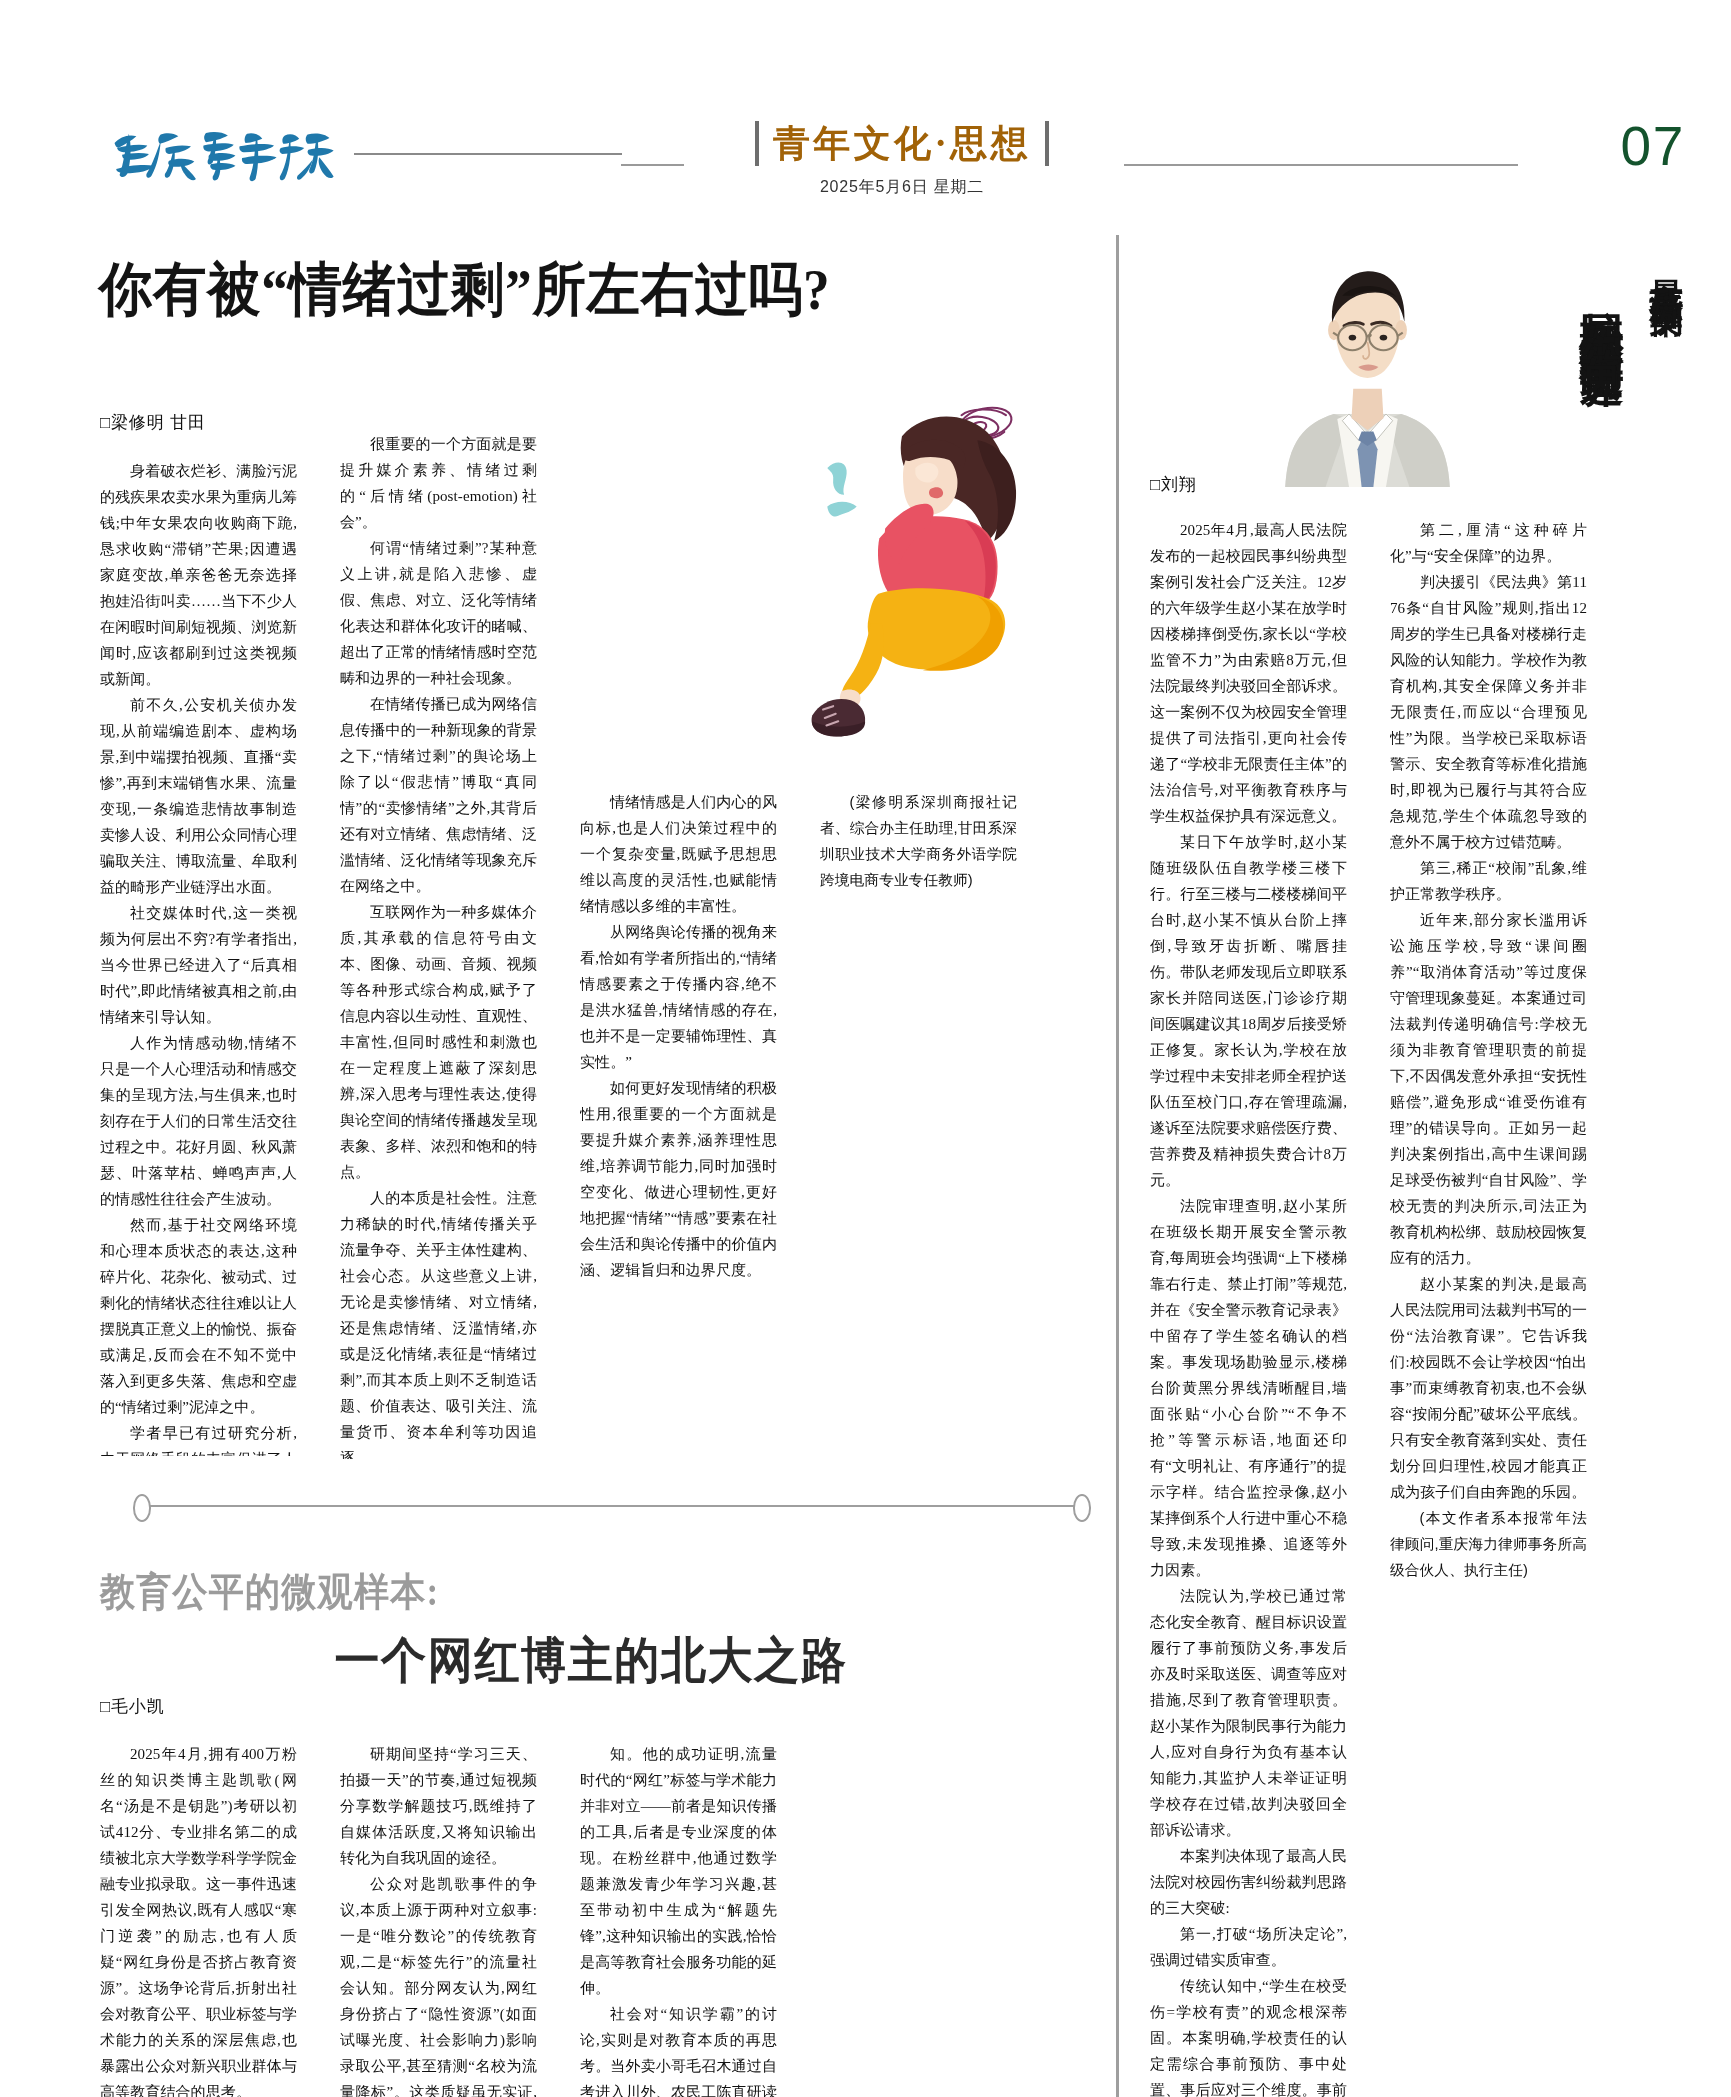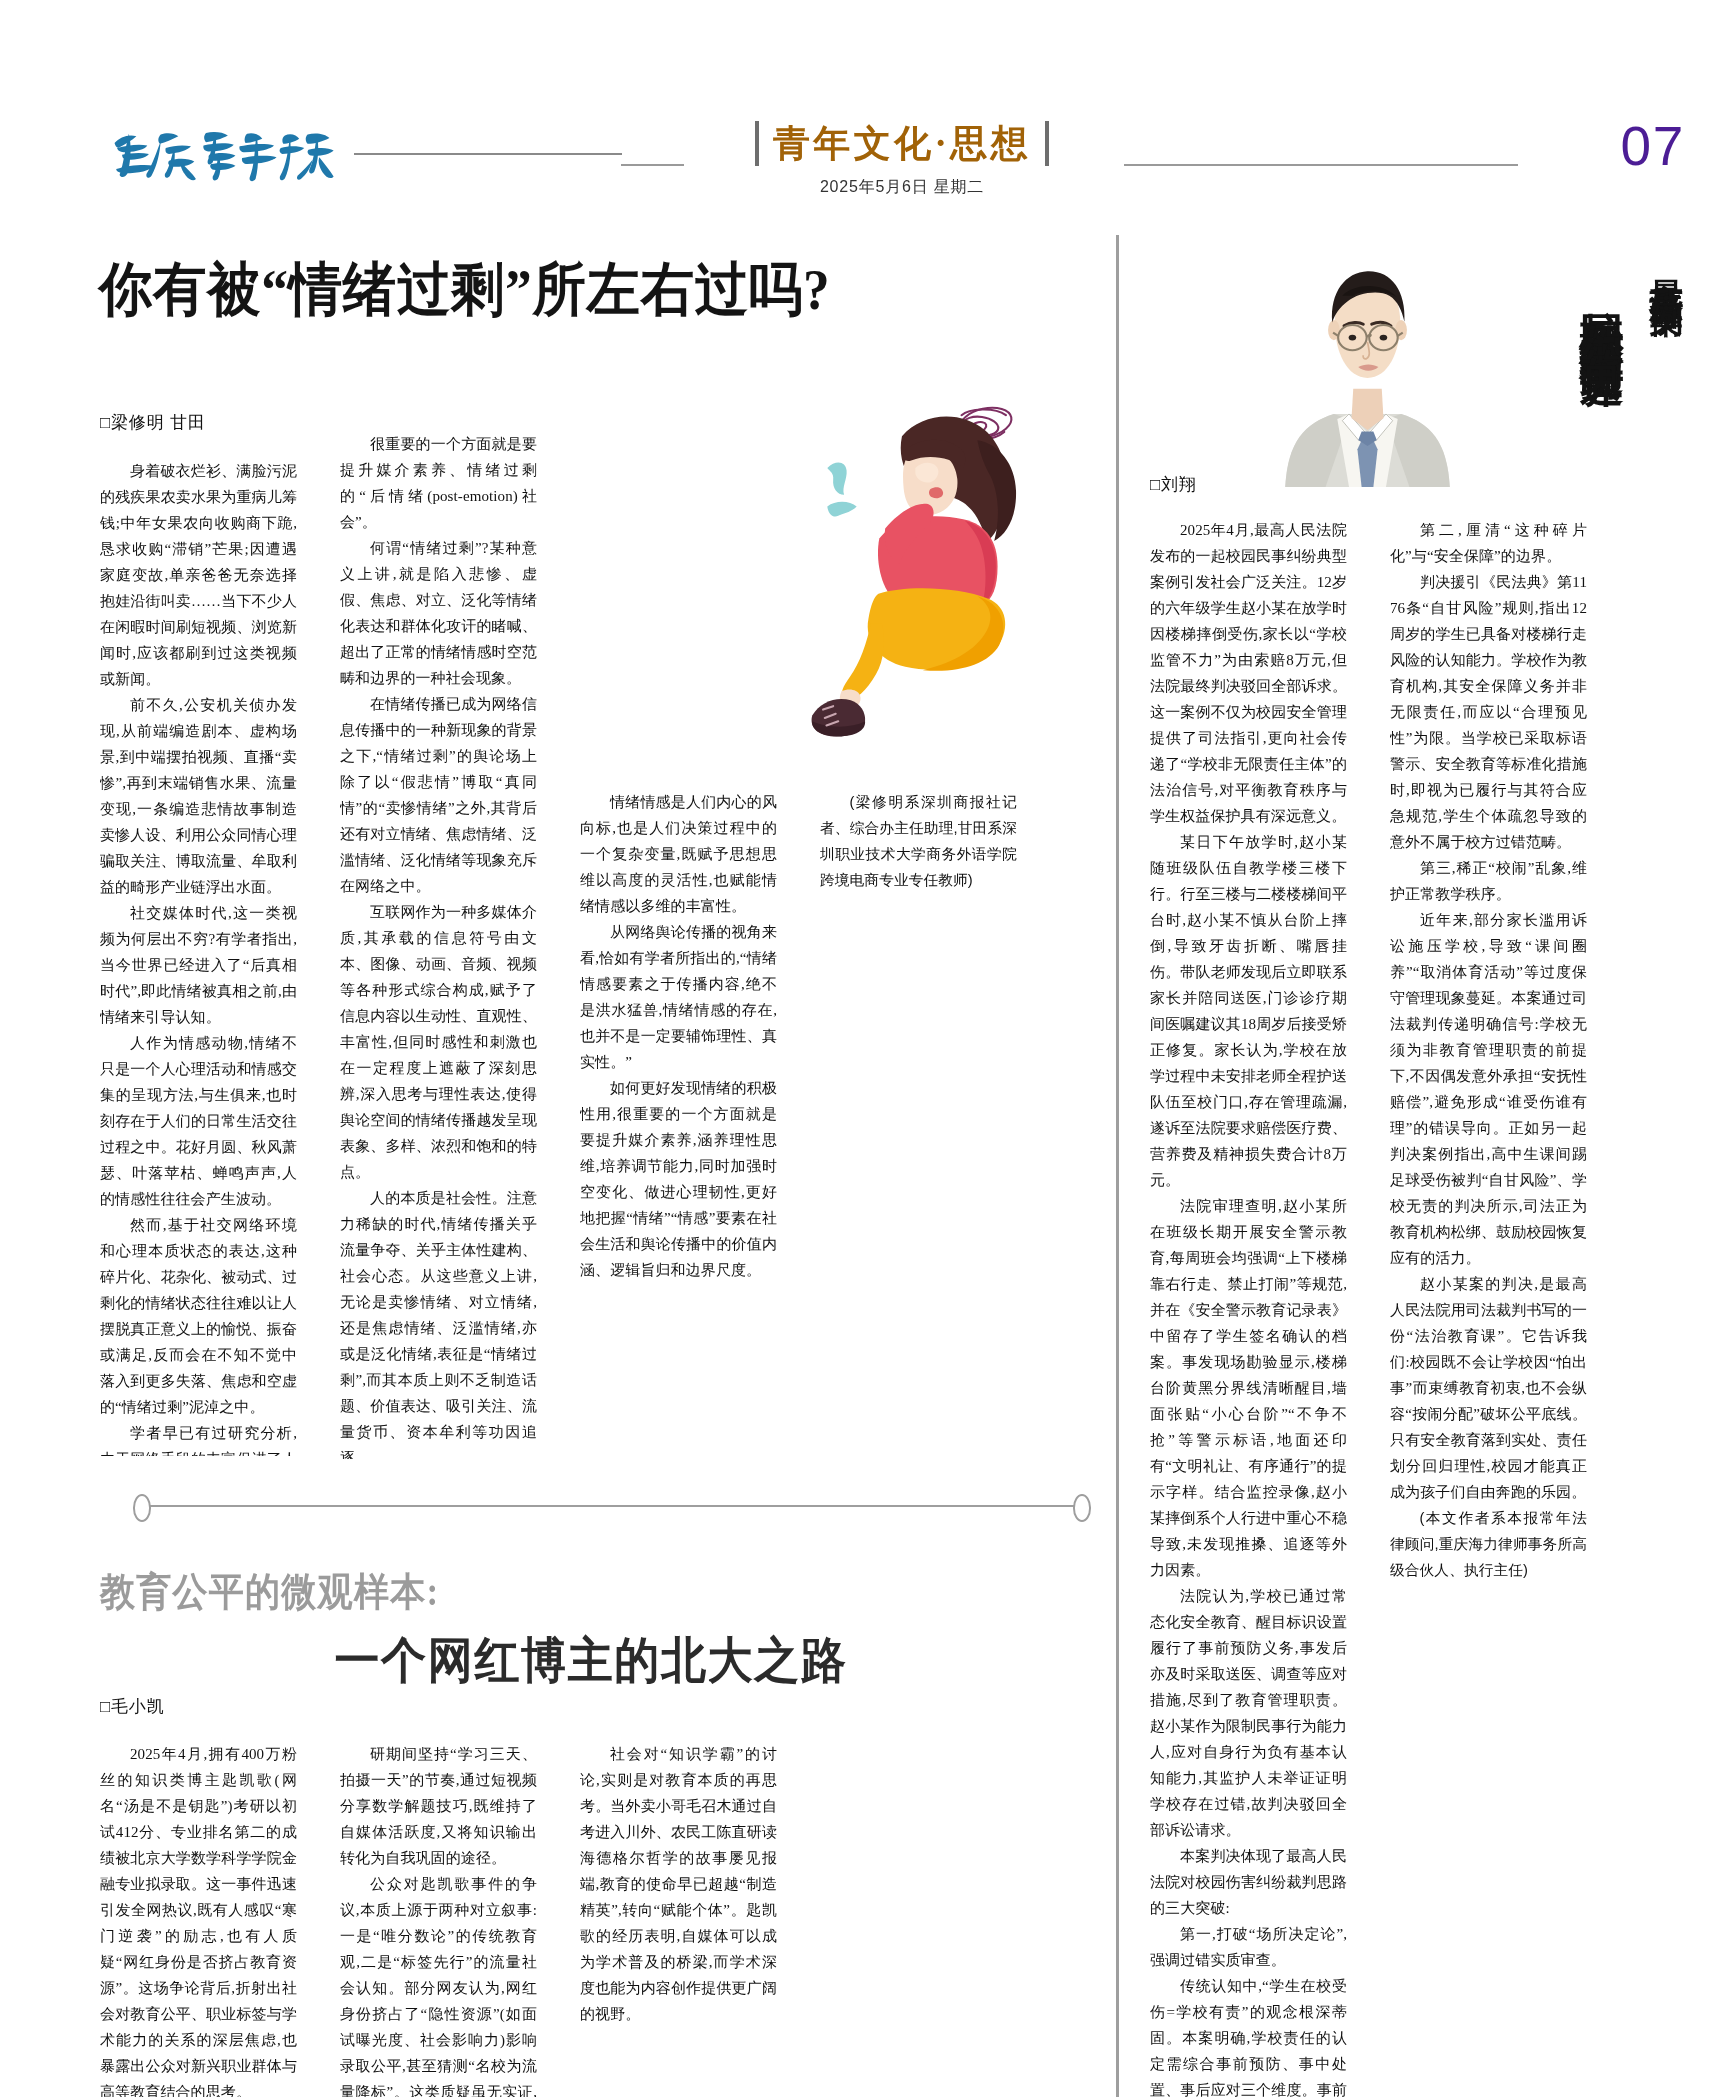--- a/index.html
+++ b/index.html
@@ -73,21 +73,21 @@
     position:absolute;
     left:1124px; top:164px; width:394px; height:1.7px;
     background:#9a9a9a;
   }
   .page-num{
     position:absolute;
     right:46px; top:114px;
     font-family:"Liberation Sans","DejaVu Sans",sans-serif;
     font-size:55px;
     font-weight:400;
-    color:#4c1d95;
+    color:#14532d;
     letter-spacing:1.7px;
   }
 
   
   .vrule{
     position:absolute;
     background:#9e9e9e;
     width:2.5px;
   }
   .hrule{
@@ -379,20 +379,21 @@
 
   </div>
 
   <div class="col" style="left:340px; top:1741px; width:197px; height:642px;">
     <p>研期间坚持“学习三天、拍摄一天”的节奏,通过短视频分享数学解题技巧,既维持了自媒体活跃度,又将知识输出转化为自我巩固的途径。</p>
     <p>公众对匙凯歌事件的争议,本质上源于两种对立叙事:一是“唯分数论”的传统教育观,二是“标签先行”的流量社会认知。部分网友认为,网红身份挤占了“隐性资源”(如面试曝光度、社会影响力)影响录取公平,甚至猜测“名校为流量降标”。这类质疑虽无实证,却反映出社会对教育“阶层固化”的深层焦虑——当普通学子需付出数倍努力冲击名校时,网红是否因职业特性更易获得“绿色通道”?</p>
 
   </div>
 
   <div class="col" style="left:580px; top:1741px; width:197px; height:642px;">
+    <p>知。他的成功证明,流量时代的“网红”标签与学术能力并非对立——前者是知识传播的工具,后者是专业深度的体现。在粉丝群中,他通过数学题兼激发青少年学习兴趣,甚至带动初中生成为“解题先锋”,这种知识输出的实践,恰恰是高等教育社会服务功能的延伸。</p>
     <p>社会对“知识学霸”的讨论,实则是对教育本质的再思考。当外卖小哥毛召木通过自考进入川外、农民工陈直研读海德格尔哲学的故事屡见报端,教育的使命早已超越“制造精英”,转向“赋能个体”。匙凯歌的经历表明,自媒体可以成为学术普及的桥梁,而学术深度也能为内容创作提供更广阔的视野。</p>
 
   </div>
 
   <div class="vrule" style="left:1116px; top:235px; height:2160px;"></div>
 
   <div class="portrait">
     <svg width="185" height="235" viewBox="0 0 440 560" xmlns="http://www.w3.org/2000/svg">
 
       <path d="M24 560 C30 452, 70 408, 140 386 L300 386 C370 408, 410 452, 416 560 Z" fill="#dcdcd6"></path>

